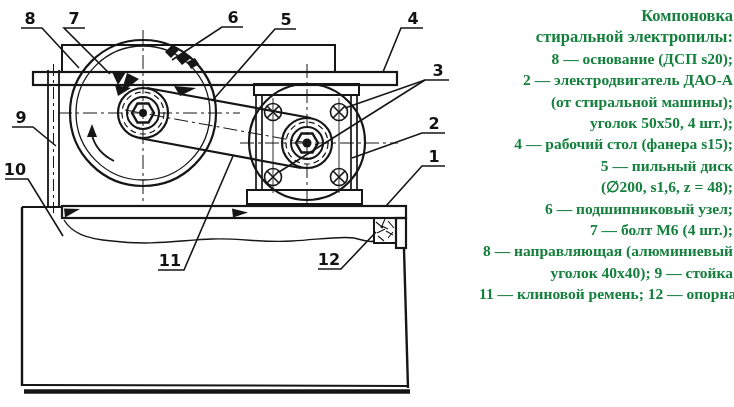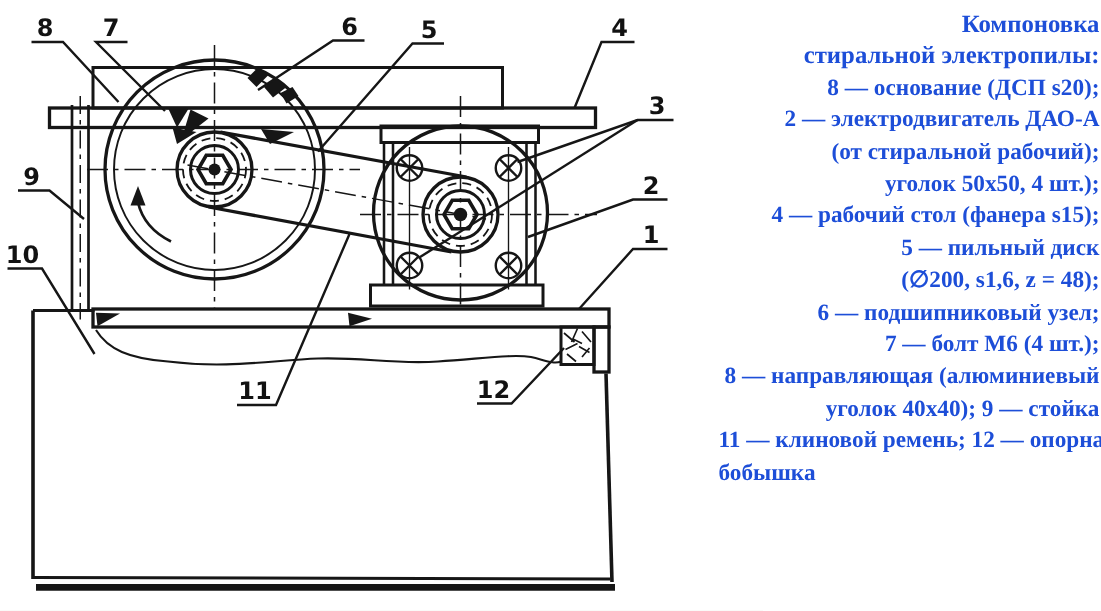--- a/index.html
+++ b/index.html
@@ -4,21 +4,21 @@
 <style>
   html,body{margin:0;padding:0;background:#f6f6f4;}
   .page{
     position:relative;width:734px;height:407px;background:#ffffff;
     overflow:hidden;font-family:"Liberation Serif", serif;color:#121212;
   }
   .drawing{position:absolute;left:0;top:0;width:480px;height:407px;}
   .legend{
     position:absolute;left:479px;top:5px;width:254px;
     font-weight:bold;line-height:21.4px;font-size:15.5px;
-    color:#1d4ed8;
+    color:#15803d;
   }
   .legend-line{text-align:right;white-space:nowrap;}
   .legend-line.title{font-size:16.5px;}
   .legend-line.flush-left{text-align:left;}
   svg{display:block;}
   .ink{stroke:#161616;fill:none;}
   .callout-num{
     font-family:"DejaVu Sans", sans-serif;font-weight:bold;font-size:16px;
     fill:#121212;
   }
@@ -162,26 +162,25 @@
         <text class="callout-num" x="329" y="265">12</text>
       </g>
     </svg>
   </div>
 
   <div class="legend">
     <div class="legend-line title">Компоновка</div>
     <div class="legend-line title">стиральной электропилы:</div>
     <div class="legend-line">8 — основание (ДСП s20);</div>
     <div class="legend-line">2 — электродвигатель ДАО-А</div>
-    <div class="legend-line">(от стиральной рабочий);</div>
+    <div class="legend-line">(от стиральной машины);</div>
     <div class="legend-line">уголок 50х50, 4 шт.);</div>
     <div class="legend-line">4 — рабочий стол (фанера s15);</div>
     <div class="legend-line">5 — пильный диск</div>
     <div class="legend-line">(∅200, s1,6, z = 48);</div>
     <div class="legend-line">6 — подшипниковый узел;</div>
     <div class="legend-line">7 — болт М6 (4 шт.);</div>
     <div class="legend-line">8 — направляющая (алюминиевый</div>
     <div class="legend-line">уголок 40х40); 9 — стойка</div>
     <div class="legend-line">11 — клиновой ремень; 12 — опорная</div>
-    <div class="legend-line flush-left">бобышка</div>
   </div>
 
 </div>
 
 </body></html>

